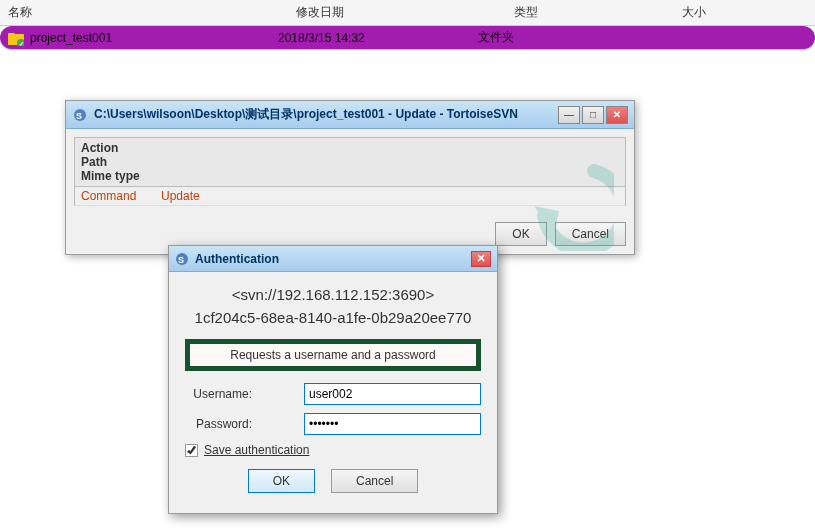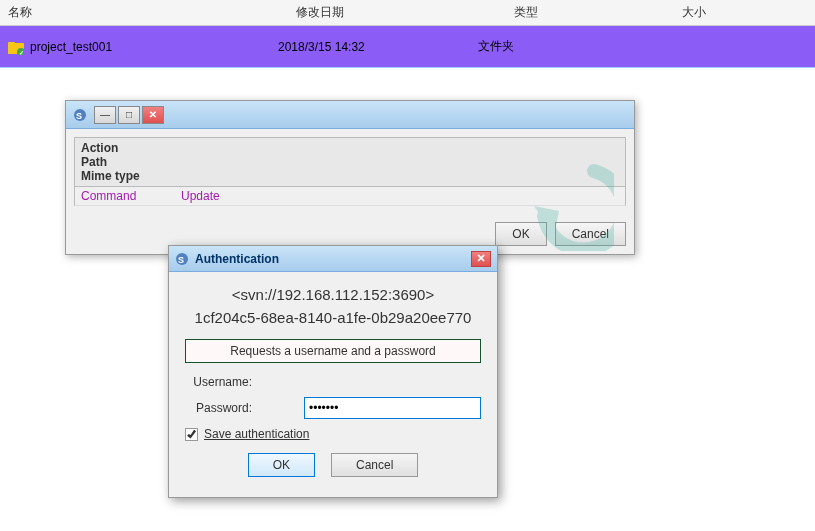--- a/index.html
+++ b/index.html
@@ -32,25 +32,26 @@
     }
     .explorer-header .col-name { width: 270px; }
     .explorer-header .col-date { width: 200px; }
     .explorer-header .col-type { width: 150px; }
     .explorer-header .col-size { width: 100px; }
 
     
     .explorer-row {
       display: flex;
       align-items: center;
-      padding: 12px 8px;
-      background: #8b5cf6;
+      padding: 3px 8px;
+      background: #a21caf;
       border-bottom: 1px solid #99d1ff;
       font-size: 12px;
       color: #000;
+      border-radius: 12px;
     }
     .explorer-row .col-name { width: 270px; display: flex; align-items: center; gap: 6px; }
     .explorer-row .col-date { width: 200px; }
     .explorer-row .col-type { width: 150px; }
     .explorer-row .col-size { width: 100px; }
 
     .folder-icon {
       width: 16px; height: 16px;
       display: inline-flex; align-items: center; justify-content: center;
     }
@@ -118,22 +119,21 @@
     .svn-table-header .h-path { width: 280px; }
     .svn-table-header .h-mime { width: 130px; }
 
     .svn-row {
       display: flex;
       padding: 2px 6px;
       font-size: 12px;
       border-left: 1px solid #bbb;
       border-right: 1px solid #bbb;
       border-bottom: 1px solid #ddd;
-      color: #a21caf;
-      gap: 20px;
+      color: #c2410c;
     }
     .svn-row .r-action { width: 80px; }
     .svn-row .r-path { width: 410px; }
 
     .svn-buttons {
       display: flex;
       justify-content: flex-end;
       gap: 8px;
       padding: 8px;
     }
@@ -200,21 +200,21 @@
     .auth-server-info {
       text-align: center;
       font-size: 15px;
       color: #333;
       margin-bottom: 10px;
       line-height: 1.5;
     }
 
     .auth-request-label {
       text-align: center;
-      border: 1px solid #14532d;
+      border: 5px solid #14532d;
       background: #fff8f8;
       padding: 4px 8px;
       font-size: 12px;
       color: #333;
       margin-bottom: 12px;
     }
 
     .auth-field-row {
       display: flex;
       align-items: center;
@@ -314,20 +314,21 @@
 </div>
 
 <div class="svn-window">
   <div class="svn-titlebar">
     <div class="svn-titlebar-icon">
       <svg width="14" height="14" viewBox="0 0 14 14">
           <circle cx="7" cy="7" r="6" fill="#5080c0"></circle>
           <text x="3" y="11" font-size="9" fill="white" font-weight="bold">S</text>
         </svg>
     </div>
+    <div class="svn-titlebar-text">C:\Users\wilsoon\Desktop\测试目录\project_test001 - Update - TortoiseSVN</div>
     <div class="svn-titlebar-controls">
       <div class="titlebar-btn">—</div>
       <div class="titlebar-btn">□</div>
       <div class="titlebar-btn close">✕</div>
     </div>
   </div>
   <div class="svn-content">
     <div class="svn-table-header">
       <div class="h-action">Action</div>
       <div class="h-path">Path</div>
@@ -364,20 +365,21 @@
     <div class="auth-close-btn">✕</div>
   </div>
   <div class="auth-body">
     <div class="auth-server-info">
       <div>&lt;svn://192.168.112.152:3690&gt;</div>
       <div>1cf204c5-68ea-8140-a1fe-0b29a20ee770</div>
     </div>
     <div class="auth-request-label">Requests a username and a password</div>
     <div class="auth-field-row">
       <div class="auth-field-label">Username:</div>
+      <input type="text" class="auth-field-input" value="user002" style="">
     </div>
     <div class="auth-field-row">
       <div class="auth-field-label">Password:</div>
       <input type="password" class="auth-field-input" value="1234567" style="">
     </div>
     <div class="auth-save-row">
       <div class="auth-checkbox">
         <div class="auth-checkbox-check"></div>
       </div>
       <span class="auth-save-label">Save authentication</span>

